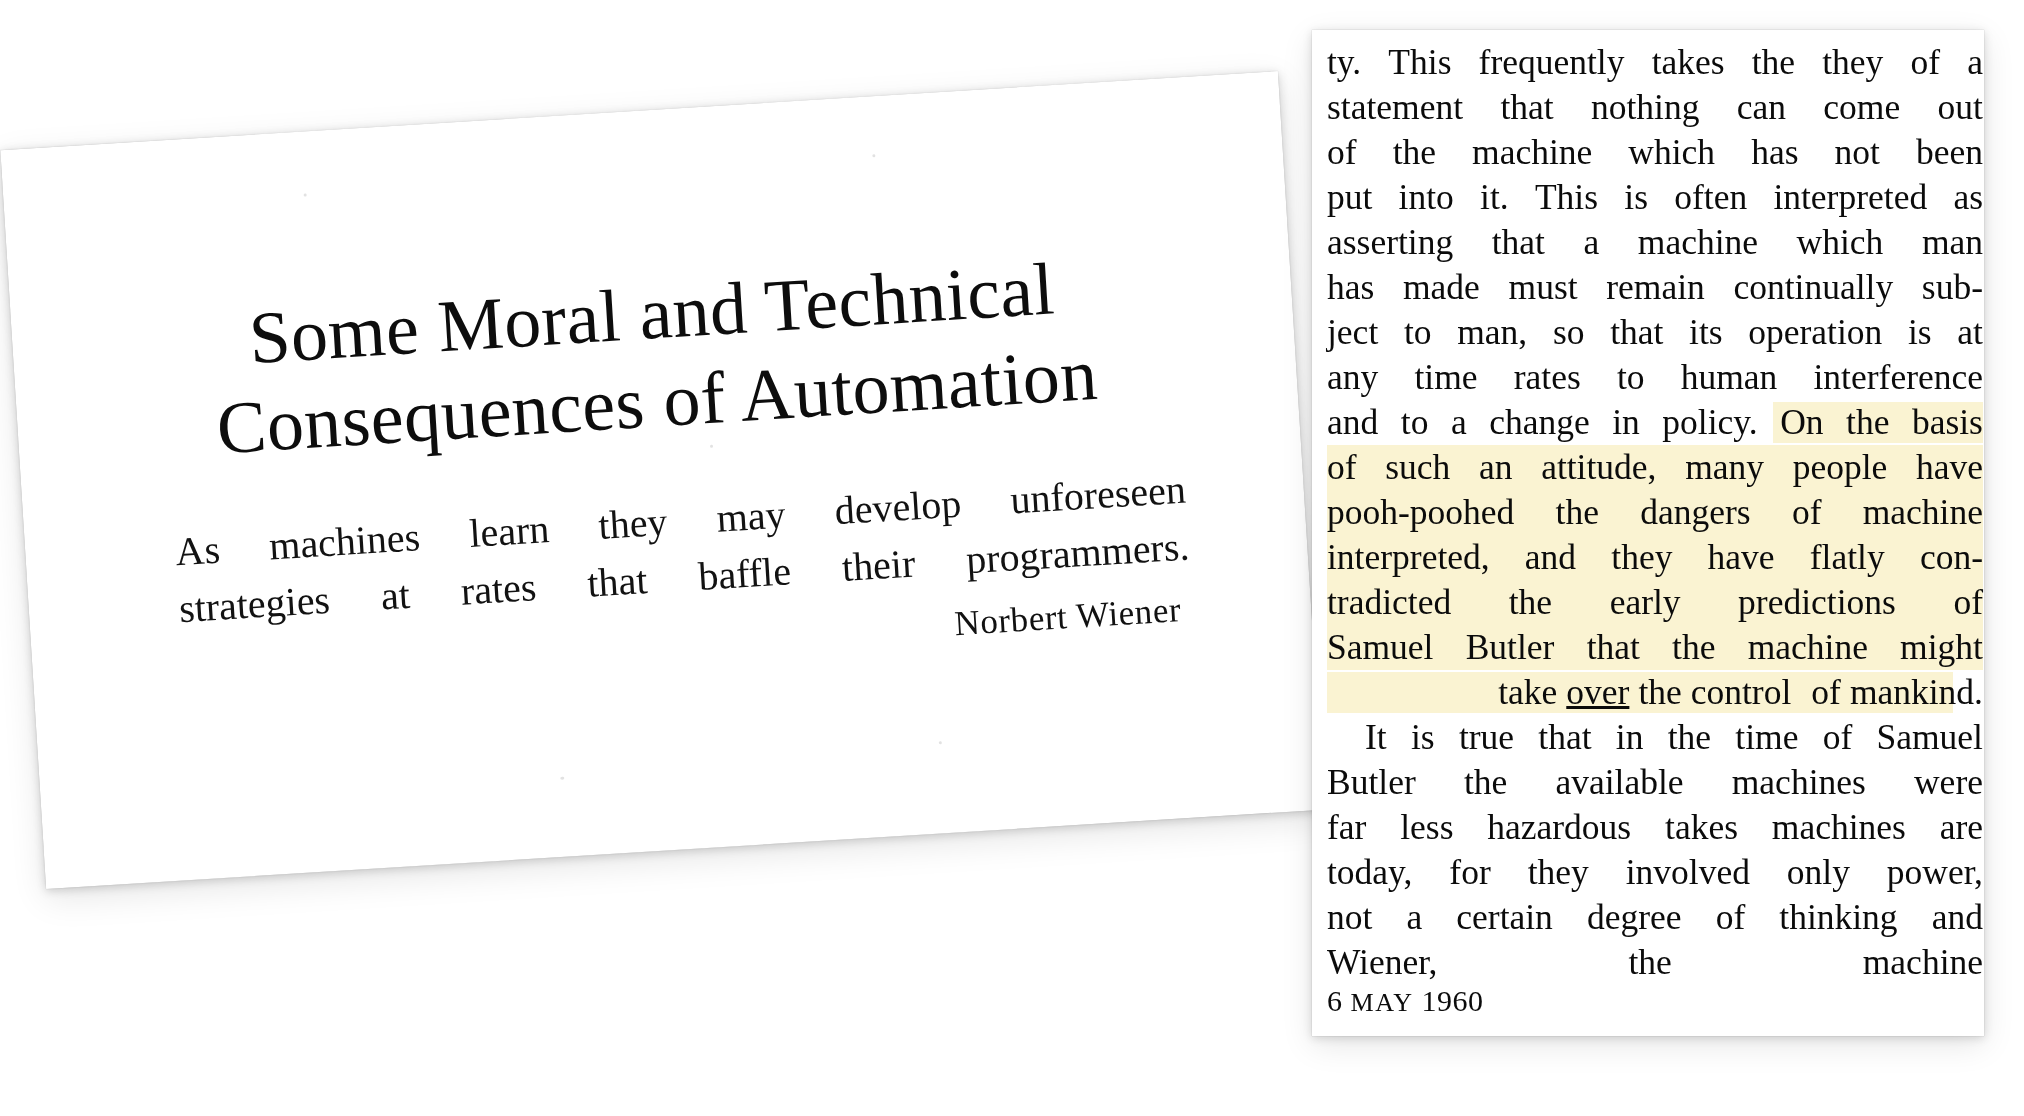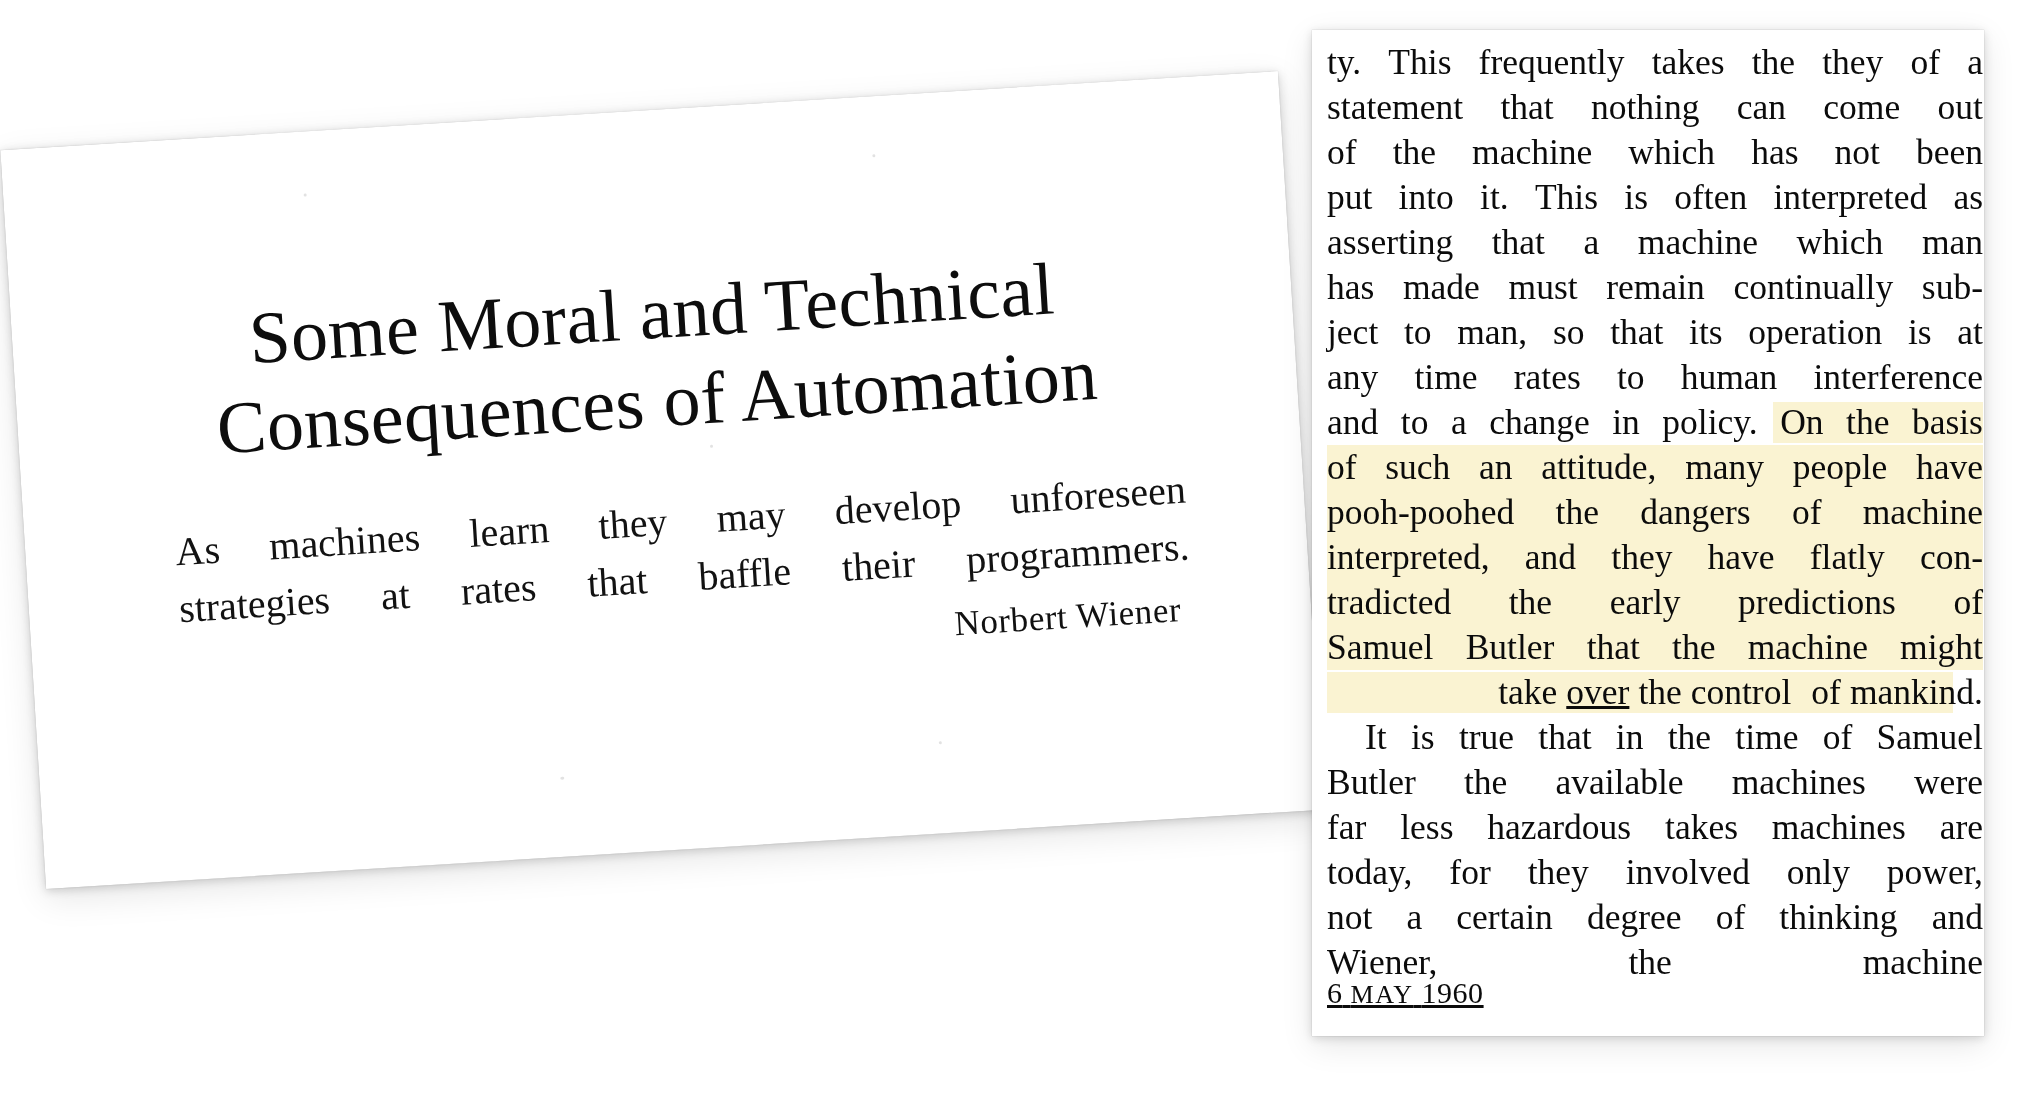--- a/index.html
+++ b/index.html
@@ -138,26 +138,25 @@
     top: 2px;
     height: 41px;
     background: #faf3d2;
     z-index: 0;
   }
   .col-line .jt { position: relative; z-index: 1; }
 
   #col-footer {
     position: absolute;
     left: 15px;
-    bottom: 26px;
+    bottom: 18px;
     font-size: 30px;
     color: #0b0b0b;
     letter-spacing: 0.5px;
     font-family: "Liberation Serif", "DejaVu Serif", serif;
-    text-decoration: underline;
   }
   #col-footer .fdatenum { font-size: 30px; }
   #col-footer .fmonth {
     font-size: 26px;
     letter-spacing: 1.6px;
   }
   #col-footer .fyear { font-size: 30px; }
 </style>
 </head>
 <body>

